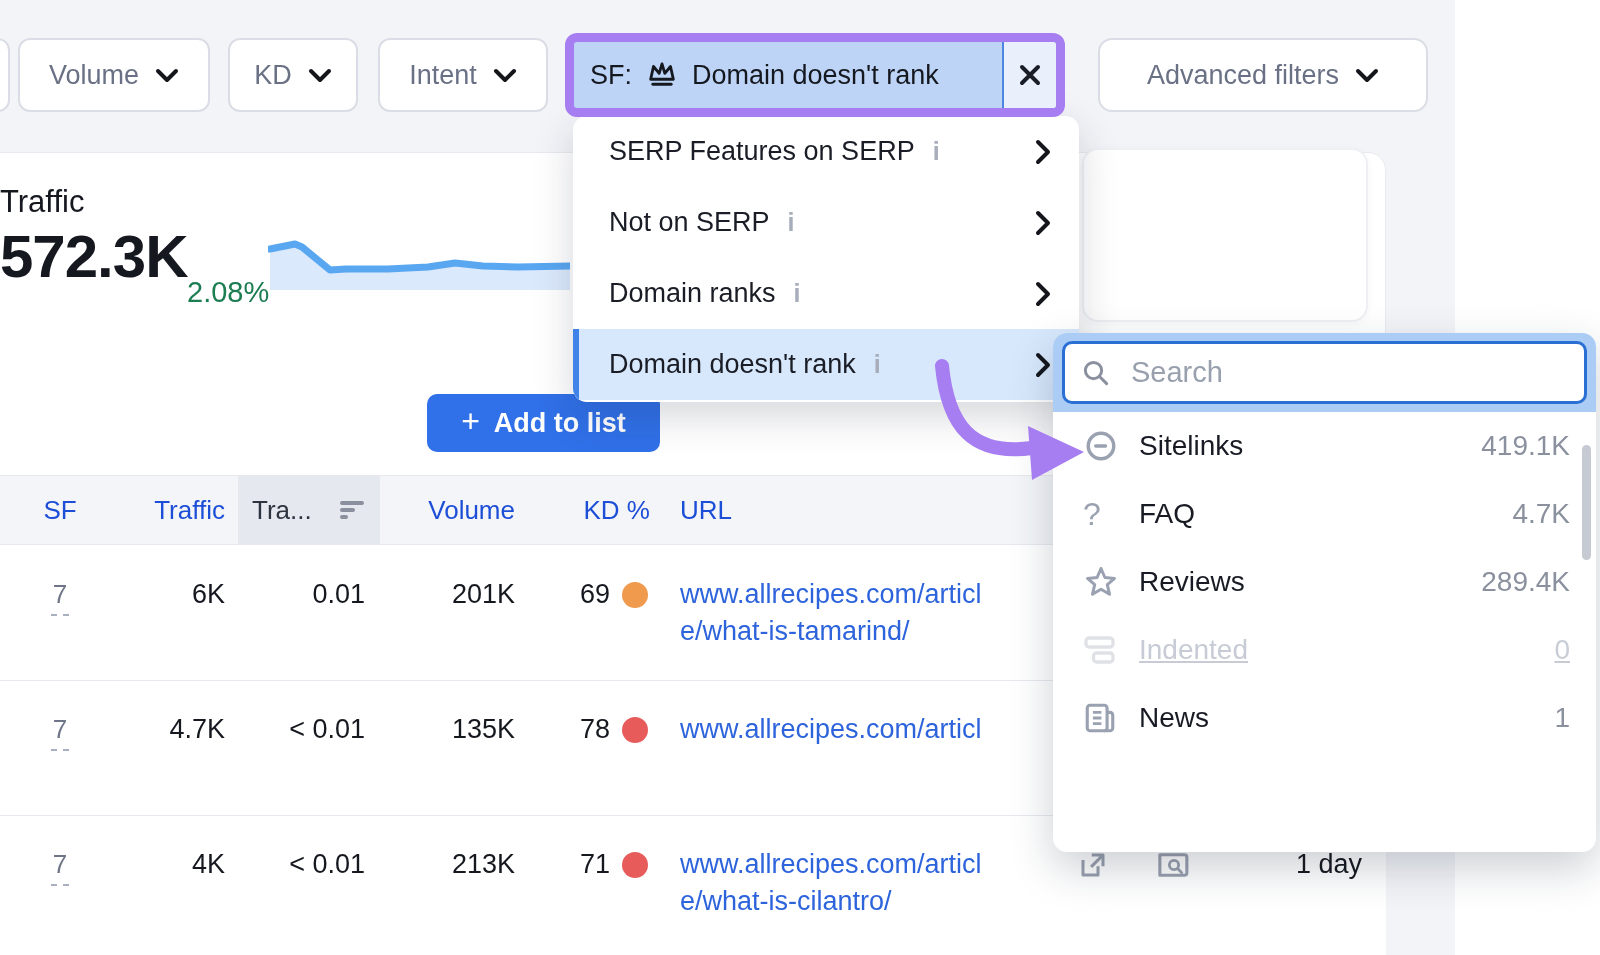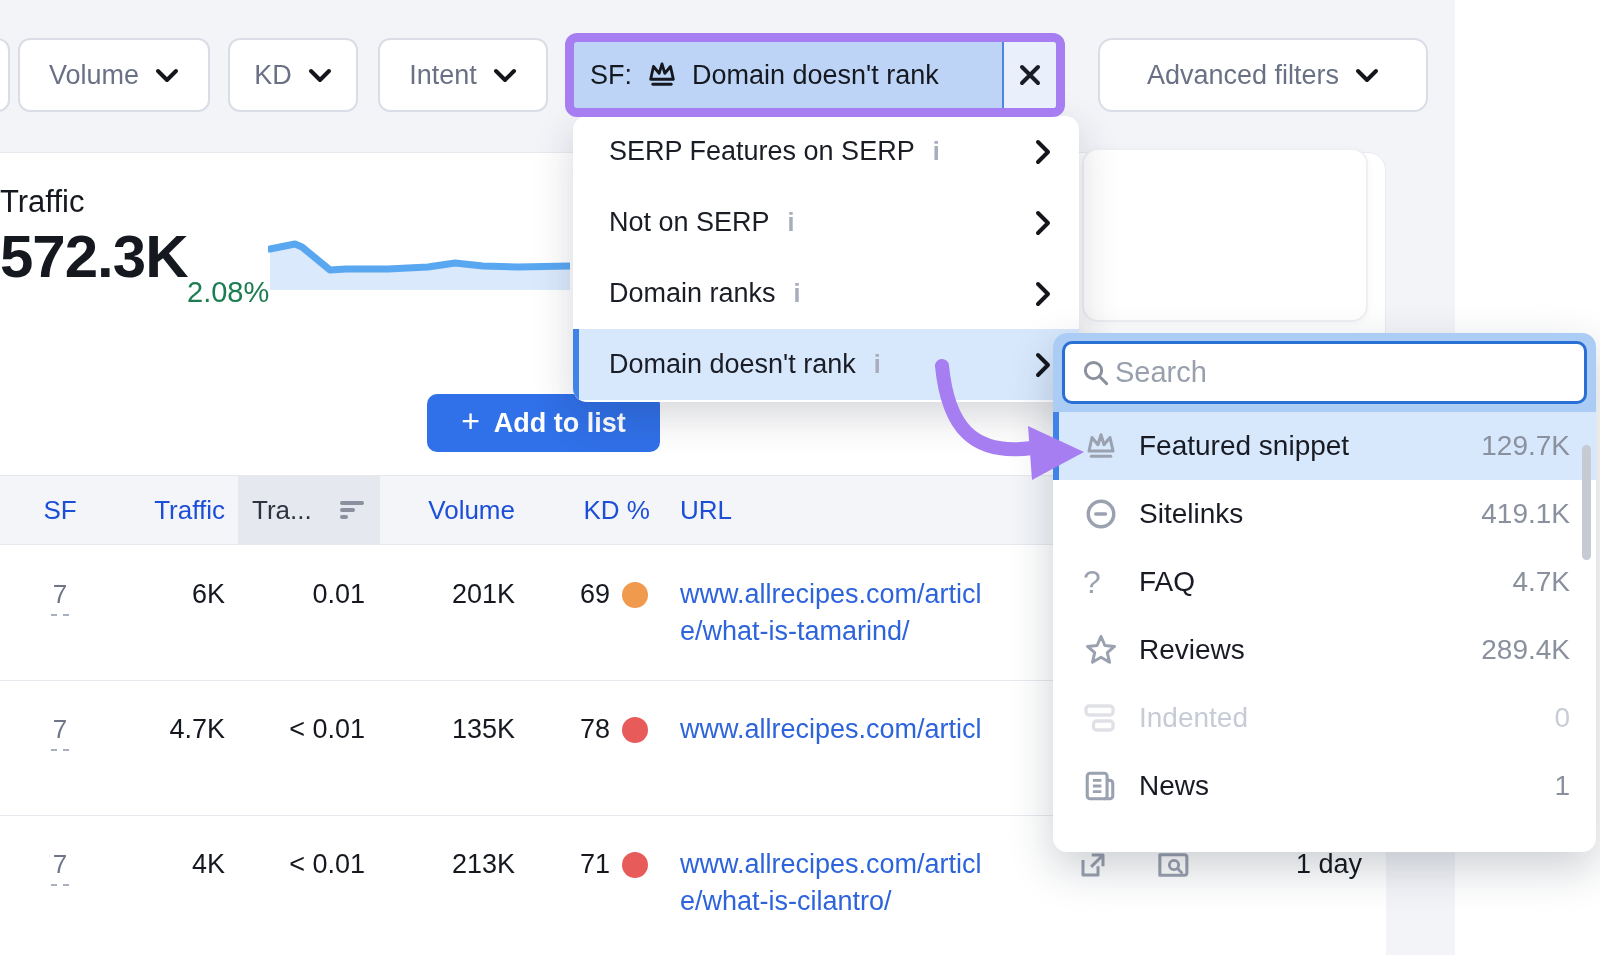--- a/index.html
+++ b/index.html
@@ -90,31 +90,31 @@
     font-size:27px; color:#1a1d26; cursor:pointer; }
   .menu-item .info-i { margin-left:18px; color:#a7adba; font-weight:bold; font-size:25px; }
   .menu-item .spacer { flex:1; }
   .menu-item.selected { background:#d8e8fc; box-shadow:inset 6px 0 0 #3f83e8; }
 
   
   .submenu { position:absolute; left:1053px; top:333px; width:543px; height:519px; background:#fff;
     border-radius:14px; box-shadow:0 16px 44px rgba(25,35,55,.22); z-index:40; overflow:hidden; }
   .search-wrap { height:79px; background:#abccf4; padding:8px 9px; }
   .search-box { height:63px; background:#fff; border:3px solid #2a6fd4; border-radius:10px;
-    display:flex; align-items:center; padding:12px 16px; gap:4px; }
+    display:flex; align-items:center; padding:12px 16px; gap:20px; }
   .search-box input { border:none; outline:none; flex:1; font-size:29px; color:#1a1d26;
     font-family:"Liberation Sans","DejaVu Sans",sans-serif; background:transparent; }
   .search-box input::placeholder { color:#98a0ae; }
   .sub-item { height:68px; display:flex; align-items:center; padding:0 26px 0 30px;
     font-size:28px; color:#181b23; cursor:pointer; }
   .sub-item .s-icon { width:44px; display:flex; align-items:center; }
   .sub-item .s-label { flex:1; margin-left:12px; }
   .sub-item .s-value { color:#8a909e; }
   .sub-item.selected { background:#d8e8fc; box-shadow:inset 6px 0 0 #3f83e8; }
-  .sub-item.disabled { color:#c6cbd5; cursor:default; }
+  .sub-item.disabled { color:#c6cbd5; cursor:default;text-decoration:underline; }
   .sub-item.disabled .s-value { color:#c9cdd6; }
   .sub-item.disabled .s-icon { opacity:.45; }
   .scroll-thumb { position:absolute; right:5px; top:112px; width:9px; height:115px;
     background:#c6cad3; border-radius:5px; z-index:41; cursor:pointer; }
 
   .arrow-svg { position:absolute; left:900px; top:348px; z-index:60; pointer-events:none; }
 
   .icon-gray { color:#9aa1b0; font-size:32px; }
 </style>
 </head>
@@ -284,30 +284,20 @@
     <div class="search-wrap">
       <div class="search-box">
         <svg width="30" height="30" viewBox="0 0 24 24">
             <circle cx="10" cy="10" r="6.5" fill="none" stroke="#8a909e" stroke-width="2.4"></circle>
             <path d="M15 15 L20.5 20.5" stroke="#8a909e" stroke-width="2.4" stroke-linecap="round"></path>
           </svg>
         <input type="text" placeholder="Search" style="">
       </div>
     </div>
     <div id="submenu-items">
-        <div class="sub-item selected">
-          <span class="s-icon">
-            <svg width="36" height="33" viewBox="0 0 24 22">
-              <path d="M4 14 L6 5 L10 9.8 L12 3.2 L14 9.8 L18 5 L20 14 Z" fill="none" stroke="#9aa1b0" stroke-width="2" stroke-linejoin="round"></path>
-              <path d="M5.5 17.5 H18.5" stroke="#9aa1b0" stroke-width="2" stroke-linecap="round"></path>
-            </svg>
-          </span>
-          <span class="s-label">Featured snippet</span>
-          <span class="s-value">129.7K</span>
-        </div>
         <div class="sub-item">
           <span class="s-icon">
             <svg width="36" height="36" viewBox="0 0 24 24">
               <circle cx="12" cy="12" r="8.5" fill="none" stroke="#9aa1b0" stroke-width="2.3"></circle>
               <path d="M8.5 12 H15" stroke="#9aa1b0" stroke-width="2.3" stroke-linecap="round"></path>
             </svg>
           </span>
           <span class="s-label">Sitelinks</span>
           <span class="s-value">419.1K</span>
         </div>

